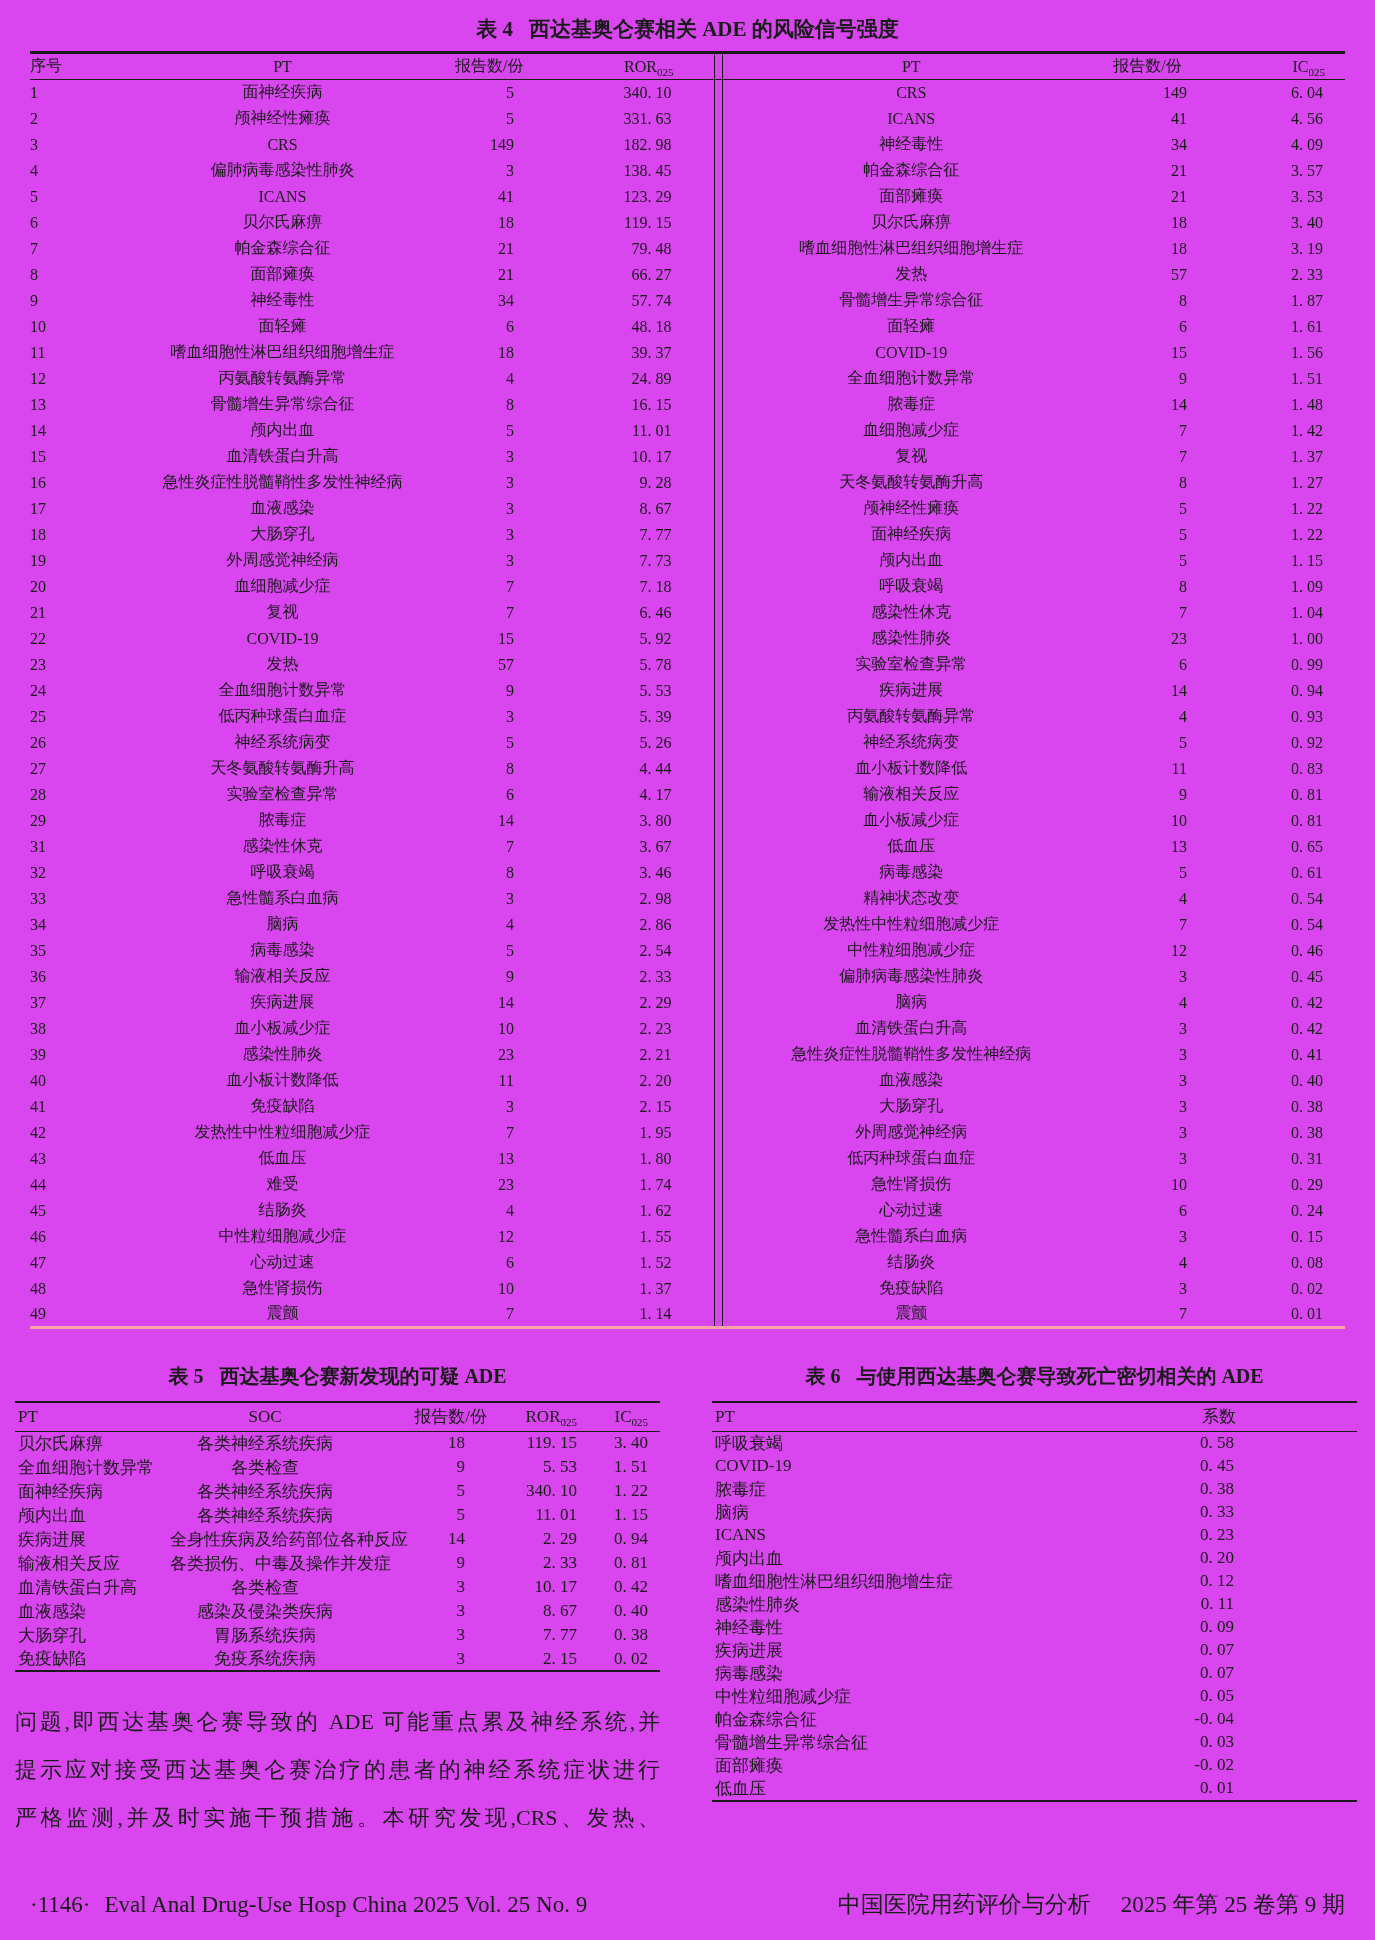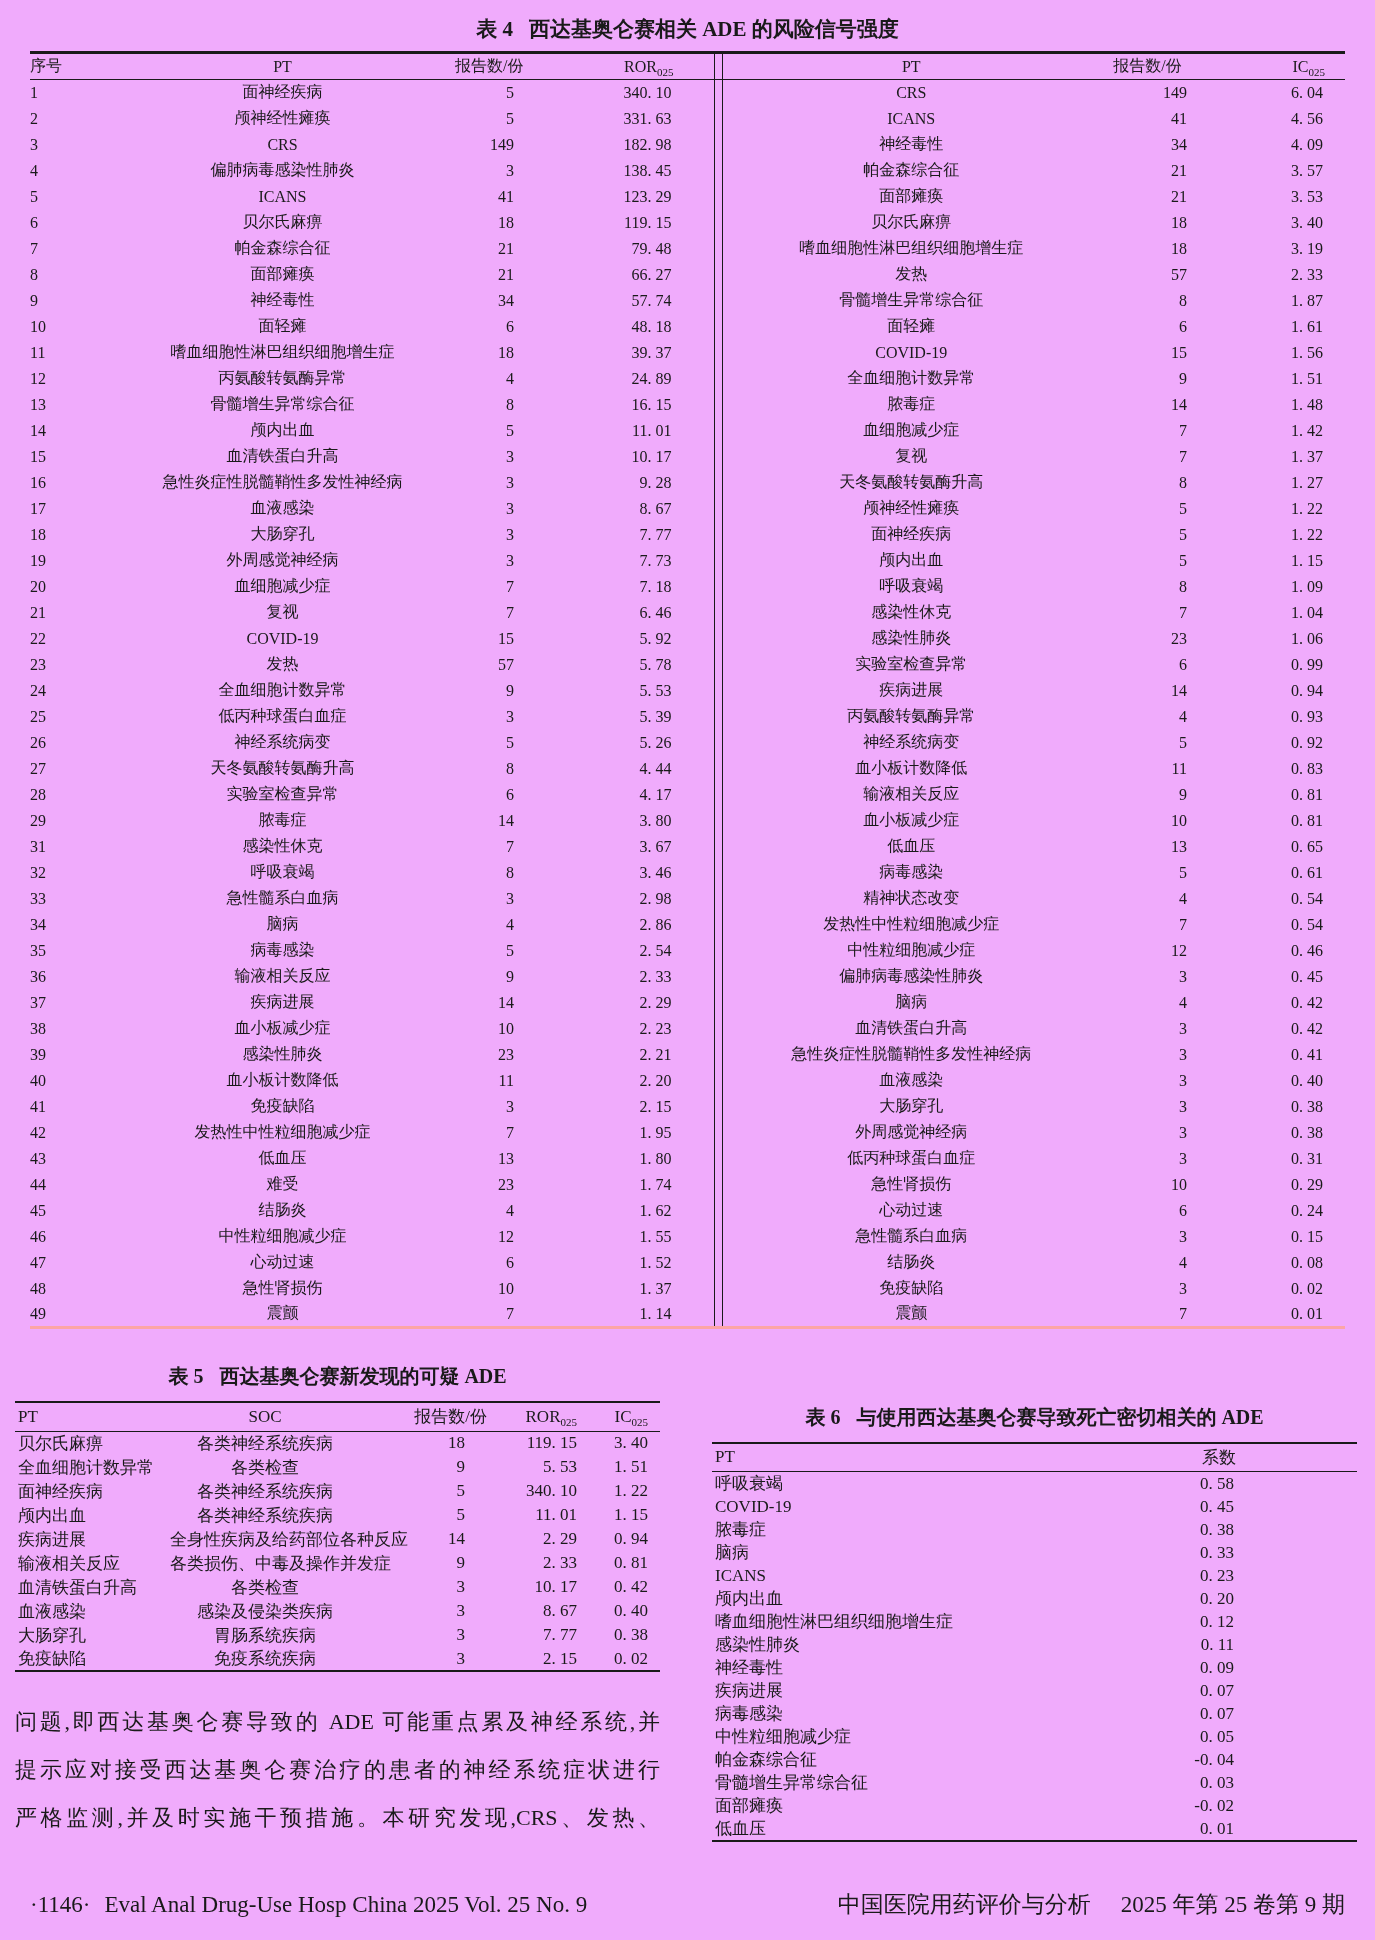--- a/index.html
+++ b/index.html
@@ -1,18 +1,18 @@
 <!DOCTYPE html>
 <html><head>
 <meta charset="utf-8">
 <style>
   * { box-sizing: border-box; }
   html,body { margin:0; padding:0; background:#e8e8e6; }
   .page {
-    width:1375px; height:1940px; margin:0 auto; background:#f0abfc;
+    width:1375px; height:1940px; margin:0 auto; background:#d946ef;
     font-family:"Liberation Serif","DejaVu Serif",serif; color:#1a1a1a;
     position:relative; overflow:hidden;
   }
   
   .t4-title { padding-top:16px; text-align:center; font-weight:bold; font-size:21px; line-height:26px; margin-bottom:9px; }
   .t-title .gap, .t4-title .gap { display:inline-block; width:16px; }
   table { border-collapse:collapse; table-layout:fixed; }
   .t4 {
     margin:0 30px; width:1315px; font-size:16px;
     border-top:3px solid #1a1a1a; border-bottom:3px solid #fca5a5;
@@ -26,21 +26,21 @@
   .t4 .ror { text-align:right; padding-right:42px; }
   .t4 th.ror { padding-right:40px; }
   .t4 .div { border-left:1.5px solid #1a1a1a; border-right:1.5px solid #1a1a1a; }
   .t4 .pt2 { text-align:center; }
   .t4 .n2  { text-align:right; padding-right:8px; }
   .t4 th.n2{ text-align:center; padding-right:0; }
   .t4 .ic  { text-align:right; padding-right:22px; }
   .t4 th.ic{ text-align:right; padding-right:20px; }
   sub { font-size:11px; line-height:0; }
   
-  .bottom { display:flex; margin:34px 18px 0 15px;align-items:flex-end; }
+  .bottom { display:flex; margin:34px 18px 0 15px; }
   .col-left  { width:645px; }
   .gutter    { width:52px; }
   .col-right { width:645px; }
   .t-title { text-align:center; font-weight:bold; font-size:20px; line-height:26px; margin-bottom:12px; white-space:nowrap; }
   .t5, .t6 {
     width:645px; font-size:17px;
     border-top:2.5px solid #1a1a1a; border-bottom:2.5px solid #1a1a1a;
   }
   .t5 th, .t6 th { font-weight:normal; height:29px; border-bottom:1.5px solid #1a1a1a; padding:0; white-space:nowrap; }
   .t5 td { height:24px; padding:0; white-space:nowrap; overflow:visible; }
@@ -309,21 +309,21 @@
           <td class="ic">1. 04</td>
         </tr>
         <tr>
           <td class="no">22</td>
           <td class="pt">COVID-19</td>
           <td class="n">15</td>
           <td class="ror">5. 92</td>
           <td class="div"></td>
           <td class="pt2">感染性肺炎</td>
           <td class="n2">23</td>
-          <td class="ic">1. 06</td>
+          <td class="ic">1. 00</td>
         </tr>
         <tr>
           <td class="no">23</td>
           <td class="pt">发热</td>
           <td class="n">57</td>
           <td class="ror">5. 78</td>
           <td class="div"></td>
           <td class="pt2">实验室检查异常</td>
           <td class="n2">6</td>
           <td class="ic">0. 99</td>

